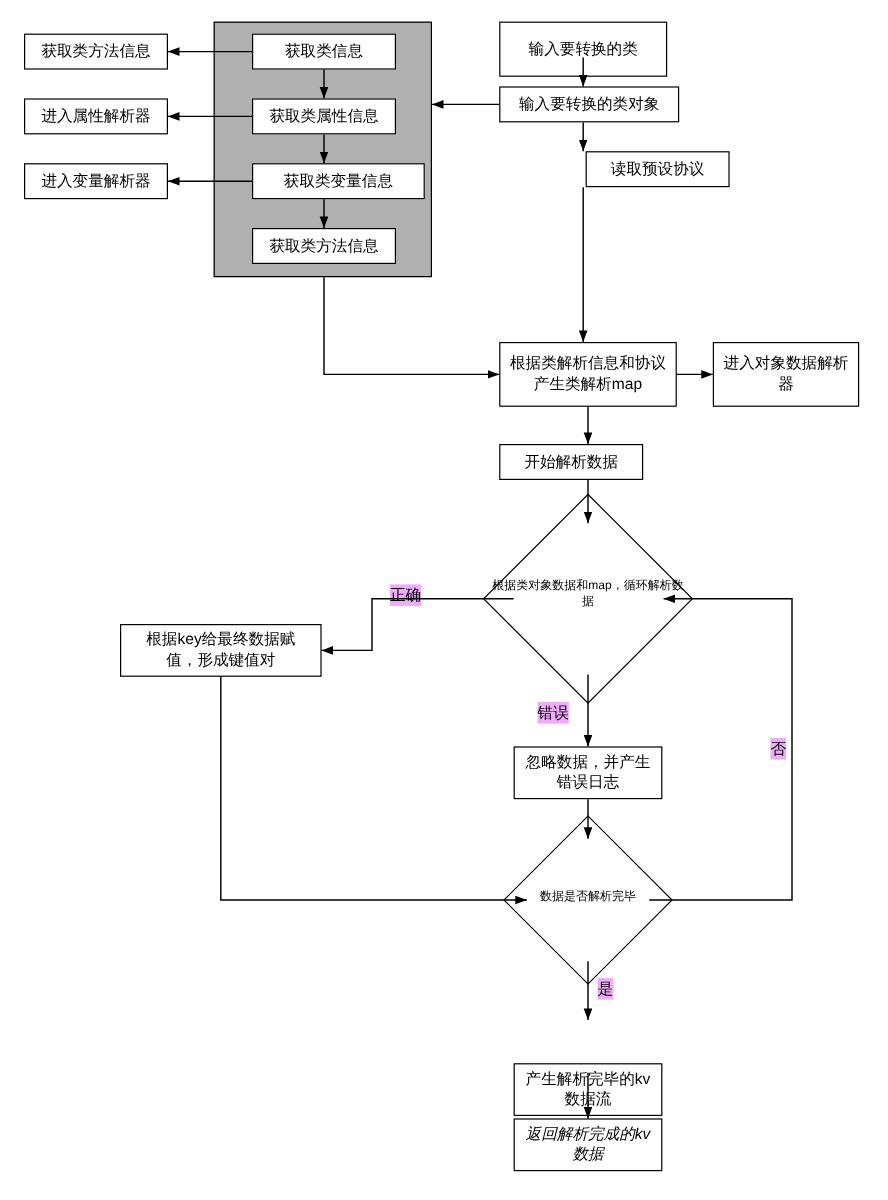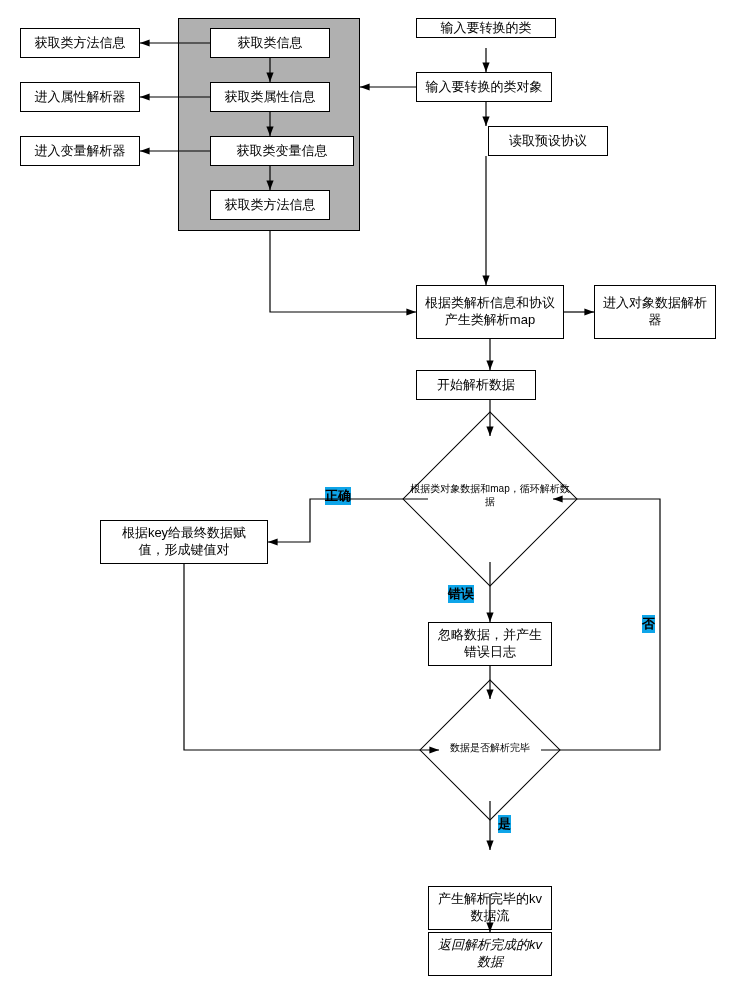--- a/index.html
+++ b/index.html
@@ -40,32 +40,31 @@
   .dlabel {
     position: absolute;
     text-align: center;
     font-size: 10px;
     line-height: 1.3;
     width: 160px;
   }
   .edgelabel {
     position: absolute;
     font-size: 13px;
-    background: #0ea5e9;
-    font-weight: bold;
+    background: #f0abfc;
   }
   svg { position: absolute; top:0; left:0; pointer-events:none; }
 </style>
 </head>
 <body>
 
 <div class="shade" style="left:178px; top:18px; width:182px; height:213px;"></div>
 
-<div class="box" style="left:416px; top:18px; width:140px; height:20px;">输入要转换的类</div>
-<div class="box" style="left:416px; top:72px; width:136px; height:30px;">输入要转换的类对象</div>
+<div class="box" style="left:416px; top:18px; width:140px; height:46px;">输入要转换的类</div>
+<div class="box" style="left:416px; top:72px; width:150px; height:30px;">输入要转换的类对象</div>
 <div class="box" style="left:440px; top:126px; width:120px; height:30px;margin-left:48px;">读取预设协议</div>
 
 <div class="box" style="left:210px; top:28px; width:120px; height:30px;">获取类信息</div>
 <div class="box" style="left:210px; top:82px; width:120px; height:30px;">获取类属性信息</div>
 <div class="box" style="left:210px; top:136px; width:144px; height:30px;">获取类变量信息</div>
 <div class="box" style="left:210px; top:190px; width:120px; height:30px;">获取类方法信息</div>
 
 <div class="box" style="left:20px; top:28px; width:120px; height:30px;">获取类方法信息</div>
 <div class="box" style="left:20px; top:82px; width:120px; height:30px;">进入属性解析器</div>
 <div class="box" style="left:20px; top:136px; width:120px; height:30px;">进入变量解析器</div>

